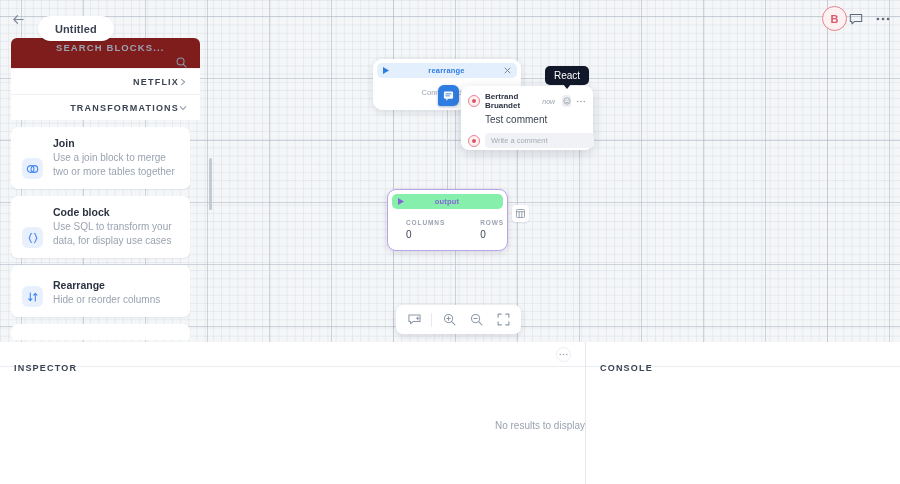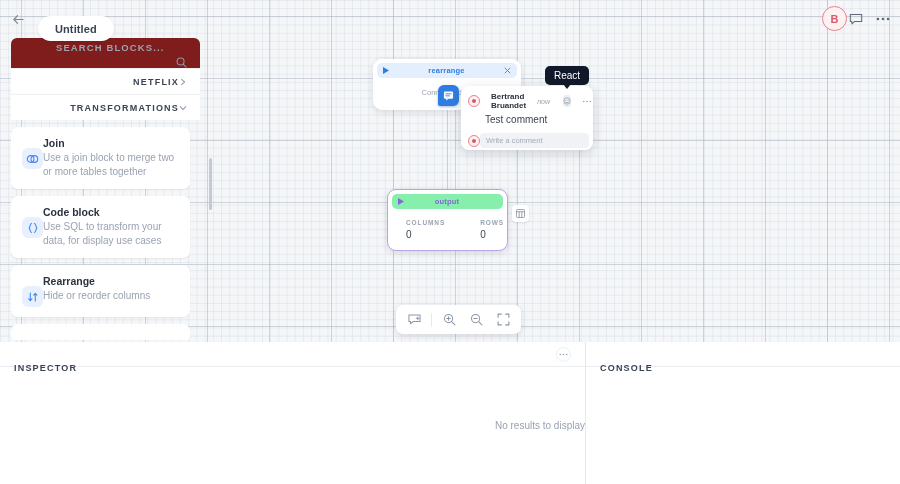--- a/index.html
+++ b/index.html
@@ -96,21 +96,21 @@
   .sec-row:last-of-type { box-shadow:0 1px 2px rgba(22,33,53,.06); }
   .sec-label {
     font-size:9px; letter-spacing:1.2px; font-weight:700; color:#3b4352;
     text-transform:uppercase;
   }
   .chev { color:#98a1b0; display:flex; }
 
   .block-list { margin-top:7px; display:flex; flex-direction:column; gap:7px; }
   .block-card {
     background:#fff; border-radius:7px; padding:9px 11px 10px 11px;
-    display:flex; align-items:flex-start; cursor:pointer;
+    display:flex; gap:10px; align-items:flex-end; cursor:pointer;
     box-shadow:0 1px 2px rgba(22,33,53,.07);
     width:179px;
   }
   .block-ico {
     width:21px; height:21px; min-width:21px; border-radius:6px;
     background:#e8f0fe; color:#4387f2;
     display:flex; align-items:center; justify-content:center;
     margin-top:12px;
   }
   .block-txt { padding-top:1px; }
@@ -174,37 +174,37 @@
     box-shadow:0 1px 3px rgba(22,60,120,.35);
   }
 
   
   .comment-pop {
     position:absolute; left:461px; top:86px; width:132px; height:64px;
     background:#fff; border-radius:8px; z-index:26;
     box-shadow:0 3px 12px rgba(22,33,53,.18);
     padding:6px 7px;
   }
-  .c-row { display:flex; align-items:center; gap:11px; }
+  .c-row { display:flex; align-items:center; gap:5px; }
   .c-av {
     width:12px; height:12px; min-width:12px; border-radius:50%;
     border:1.2px solid #e8828f; background:#fdf1f2;
     display:flex; align-items:center; justify-content:center;
   }
   .c-av i { width:4px; height:4px; border-radius:50%; background:#d9596c; display:block; }
   .c-name { font-size:8px; font-weight:700; color:#2b3340; }
   .c-time { font-size:7px; color:#9aa3b1; font-style:italic; }
   .c-react, .c-more {
     width:12px; height:12px; border-radius:3px;
     display:flex; align-items:center; justify-content:center; cursor:pointer;
     color:#9aa3b1;
   }
   .c-react { background:#eceef2; margin-left:2px; }
   .c-body { font-size:10px; color:#3b4352; margin:4px 0 0 17px; }
-  .c-input-row { display:flex; align-items:center; margin-top:8px; }
+  .c-input-row { display:flex; align-items:center; gap:5px; margin-top:8px; }
   .c-input {
     flex:1; height:15px; background:#f1f2f5; border:0; outline:0; border-radius:4px;
     padding:0 6px; font-family:inherit; font-size:7.5px; color:#8d97a6;
   }
   .c-input::placeholder { color:#a4acb8; }
 
   .tooltip {
     position:absolute; left:545px; top:66px; z-index:35;
     background:#11182a; color:#fff; border-radius:5px;
     padding:4px 9px; font-size:10px; font-weight:500;

